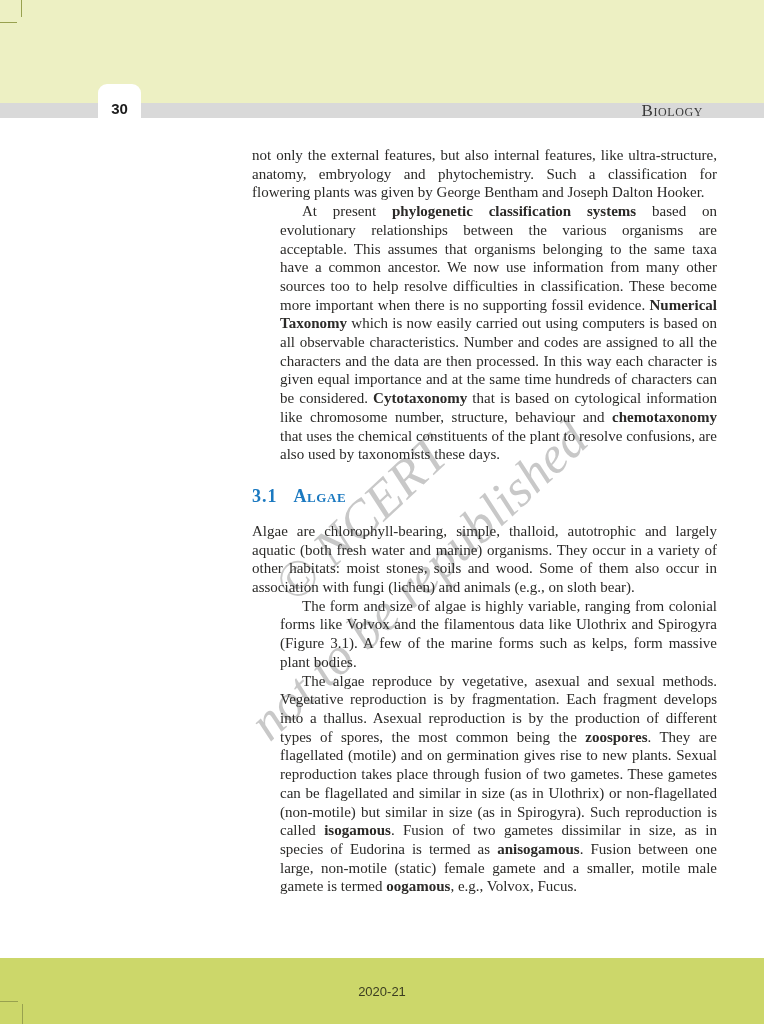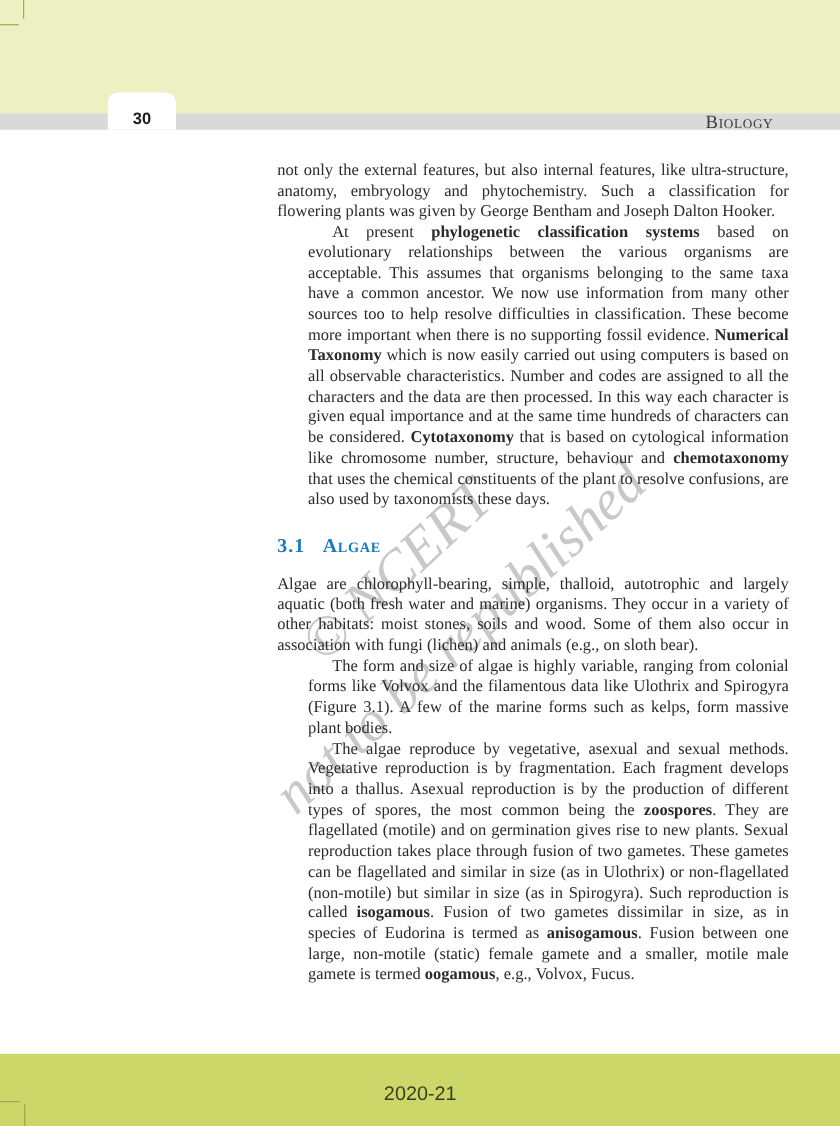--- a/index.html
+++ b/index.html
@@ -4,21 +4,21 @@
 <style>
   html,body{margin:0;padding:0;}
   body{
     width:764px;height:1024px;position:relative;background:#ffffff;
     font-family:"Liberation Serif", serif;overflow:hidden;
   }
   .band-top{position:absolute;left:0;top:0;width:764px;height:103px;background:var(--band-top,#edf0c3);}
   .band-bottom{position:absolute;left:0;top:958px;width:764px;height:66px;background:var(--band-bottom,#ccd76a);}
   .header-bar{position:absolute;left:0;top:103px;width:764px;height:15px;background:var(--header-bar,#d9d9d9);}
   .page-num-box{
-    position:absolute;left:98px;top:84px;width:62px;height:34px;background:#ffffff;
+    position:absolute;left:98px;top:84px;width:43px;height:34px;background:#ffffff;
     border-radius:9px 9px 0 0;display:flex;align-items:flex-end;justify-content:center;
     box-sizing:border-box;padding-bottom:1px;
     font-family:"Liberation Sans", sans-serif;font-weight:bold;font-size:15px;color:#1c1c1c;
   }
   .header-title{
     position:absolute;top:101px;right:61px;
     font-variant:small-caps;font-size:17px;letter-spacing:0.6px;color:#3a3a3a;
   }
   .watermark{
     position:absolute;left:30px;top:300px;width:720px;height:500px;
@@ -37,21 +37,21 @@
   .b{font-weight:bold;}
   .i{}
   .section-heading{
     margin:20px 0 14px 0;font-size:18px;font-weight:bold;
     color:var(--heading-blue,#1b79c0);text-align:left;line-height:24px;
   }
   .section-heading .num{letter-spacing:1px;}
   .section-heading .title{margin-left:16px;font-variant:small-caps;letter-spacing:0.6px;}
   .footer-text{
     position:absolute;top:984px;left:0;width:764px;text-align:center;
-    font-family:"Liberation Sans", sans-serif;font-size:18px;color:#3b3d20;
+    font-family:"Liberation Sans", sans-serif;font-size:13px;color:#3b3d20;
   }
   .crop{position:absolute;background:#98a14f;}
   .crop.tl-v{left:21px;top:0;width:1px;height:17px;}
   .crop.tl-h{left:0;top:22px;width:17px;height:1px;}
   .crop.bl-h{left:0;top:1001px;width:18px;height:1px;}
   .crop.bl-v{left:22px;top:1004px;width:1px;height:20px;}
 </style>
 </head>
 <body>
 

